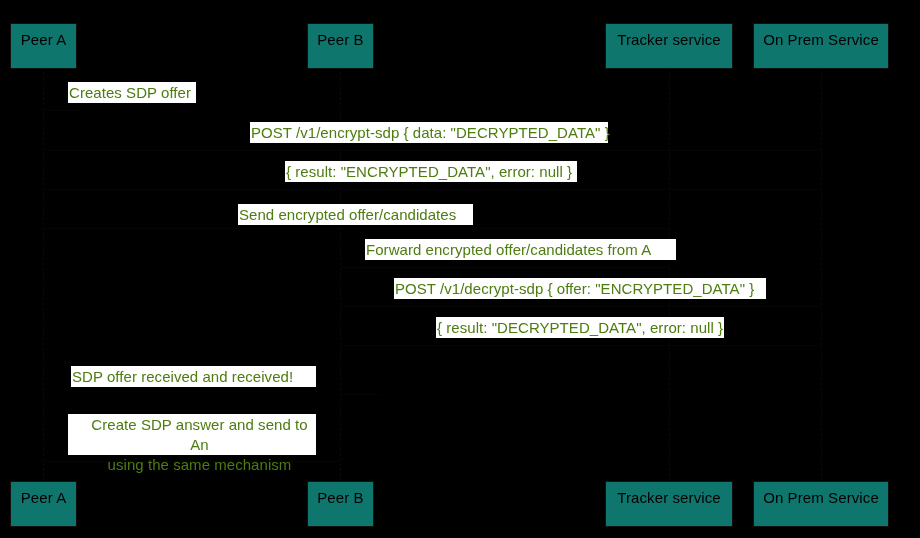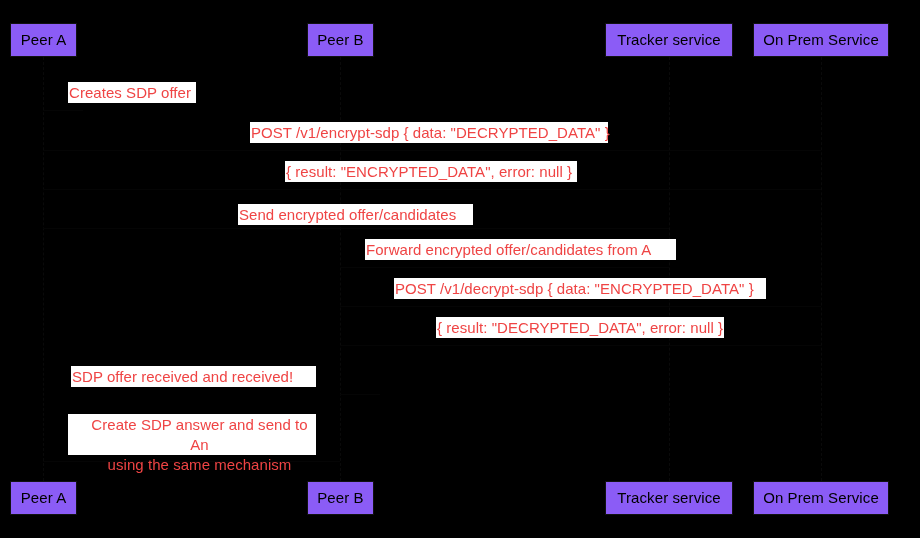--- a/index.html
+++ b/index.html
@@ -23,37 +23,37 @@
     position: absolute;
     width: 0;
     border-left: 1px dashed #0a0a0a;
     top: 57px;
     height: 424px;
   }
 
   
   .participant {
     position: absolute;
-    background: #8b5cf6;
+    background: #0f766e;
     border: 1px solid #111111;
     color: #000000;
     font-size: 15px;
     line-height: 32px;
-    height: 34px;
+    height: 46px;
     box-sizing: border-box;
     text-align: center;
     white-space: nowrap;
     letter-spacing: 0.1px;
   }
 
   
   .msg {
     position: absolute;
     background: #ffffff;
-    color: #ef4444;
+    color: #4d7c0f;
     font-size: 15px;
     line-height: 21px;
     padding: 0px 1px;
     box-sizing: border-box;
     white-space: nowrap;
     letter-spacing: 0.05px;
   }
   .msg.multiline {
     white-space: normal;
     text-align: center;
@@ -99,21 +99,21 @@
   <div class="msg" style="left:68px; top:82px; width:128px;">Creates SDP offer</div>
 
   <div class="msg" style="left:250px; top:122px; width:358px;">POST /v1/encrypt-sdp { data: "DECRYPTED_DATA" }</div>
 
   <div class="msg" style="left:285px; top:161px; width:292px;">{ result: "ENCRYPTED_DATA", error: null }</div>
 
   <div class="msg" style="left:238px; top:204px; width:235px;">Send encrypted offer/candidates</div>
 
   <div class="msg" style="left:349px; top:239px; width:311px;margin-left:16px;">Forward encrypted offer/candidates from A</div>
 
-  <div class="msg" style="left:394px; top:278px; width:372px;">POST /v1/decrypt-sdp { data: "ENCRYPTED_DATA" }</div>
+  <div class="msg" style="left:394px; top:278px; width:372px;">POST /v1/decrypt-sdp { offer: "ENCRYPTED_DATA" }</div>
 
   <div class="msg" style="left:436px; top:317px; width:288px;">{ result: "DECRYPTED_DATA", error: null }</div>
 
   <div class="msg" style="left:71px; top:366px; width:245px;">SDP offer received and received!</div>
 
   <div class="msg multiline" style="left:68px; top:414px; width:248px; height:41px;padding-left:16px;">
     <div>Create SDP answer and send to An</div>
     <div>using the same mechanism</div>
   </div>
 

